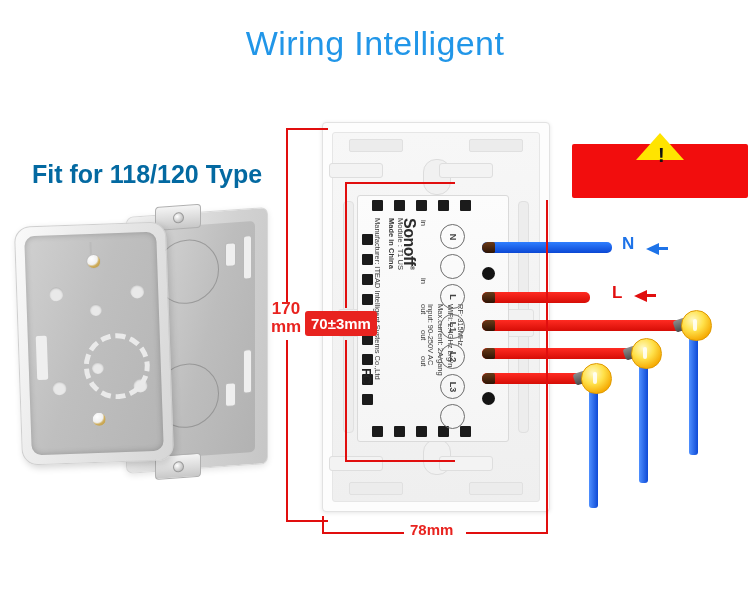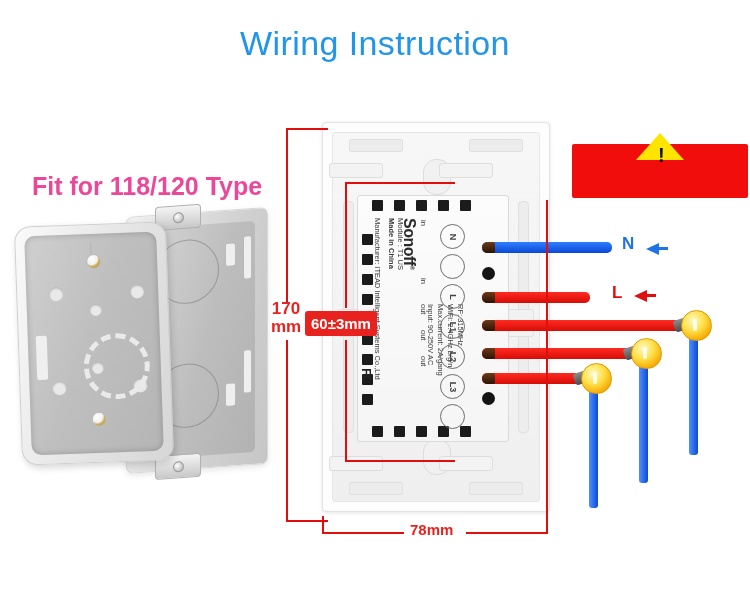--- a/index.html
+++ b/index.html
@@ -10,22 +10,22 @@
   .page{position:absolute;inset:0;}
 
   
   #title{
     position:absolute;left:0;top:24px;width:750px;text-align:center;
     font-size:34px;color:#2196e8;font-weight:400;letter-spacing:.4px;
   }
 
   
   #fit-heading{
-    position:absolute;left:32px;top:172px;font-size:25px;font-weight:bold;
-    color:#ec4899;white-space:nowrap;
+    position:absolute;left:32px;top:160px;font-size:25px;font-weight:bold;
+    color:#0369a1;white-space:nowrap;
   }
 
   
   #boxes{position:absolute;left:8px;top:210px;width:268px;height:288px;}
   .wbox-back{
     position:absolute;left:118px;top:2px;width:140px;height:255px;
     background:linear-gradient(100deg,#f2f2f2 0%,#e4e4e4 25%,#d2d2d2 60%,#c6c6c6 100%);
     border:1px solid #d8d8d8;border-radius:7px;
     transform:skewY(-4deg);
     box-shadow:0 2px 6px rgba(0,0,0,.10);
@@ -214,21 +214,21 @@
   .arrow{position:absolute;width:0;height:0;}
   .arrow.blue{border-top:6px solid transparent;border-bottom:6px solid transparent;border-right:13px solid #1e73e8;}
   .arrow.red{border-top:6px solid transparent;border-bottom:6px solid transparent;border-right:13px solid #e10e0e;}
   .arrow-tail{position:absolute;height:3px;}
 </style>
 </head>
 <body>
 
 <div class="page">
 
-  <div id="title">Wiring Instruction</div>
+  <div id="title">Wiring Intelligent</div>
 
   <div id="fit-heading">Fit for 118/120 Type</div>
 
   <div id="boxes">
 
     <div class="wbox-back">
       <div class="wbox-back-inner"></div>
       <div class="wbox-cav" style="left:28px;top:26px;width:62px;height:62px;"></div>
       <div class="wbox-cav" style="left:28px;top:150px;width:62px;height:62px;"></div>
       <div class="wbox-slot" style="left:98px;top:32px;width:9px;height:22px;"></div>
@@ -395,21 +395,21 @@
   <div class="tick" style="left:286px;top:520px;width:42px;"></div>
   <div id="dim120">
     <span>170</span><br>
     <span>mm</span>
   </div>
 
   <div class="dimline vline" style="left:345px;top:182px;height:126px;"></div>
   <div class="dimline vline" style="left:345px;top:340px;height:122px;"></div>
   <div class="tick" style="left:345px;top:182px;width:110px;"></div>
   <div class="tick" style="left:345px;top:460px;width:110px;"></div>
-  <div id="dim80">60±3mm</div>
+  <div id="dim80">70±3mm</div>
 
   <div class="dimline hline" style="left:322px;top:532px;width:82px;"></div>
   <div class="dimline hline" style="left:466px;top:532px;width:82px;"></div>
   <div class="dimline vline" style="left:322px;top:516px;height:18px;"></div>
   <div class="dimline vline" style="left:546px;top:200px;height:334px;"></div>
   <div id="dim78">78mm</div>
 
   <div id="warn">
     <div id="warn-tri"></div>
     <div id="warn-bang">!</div>

